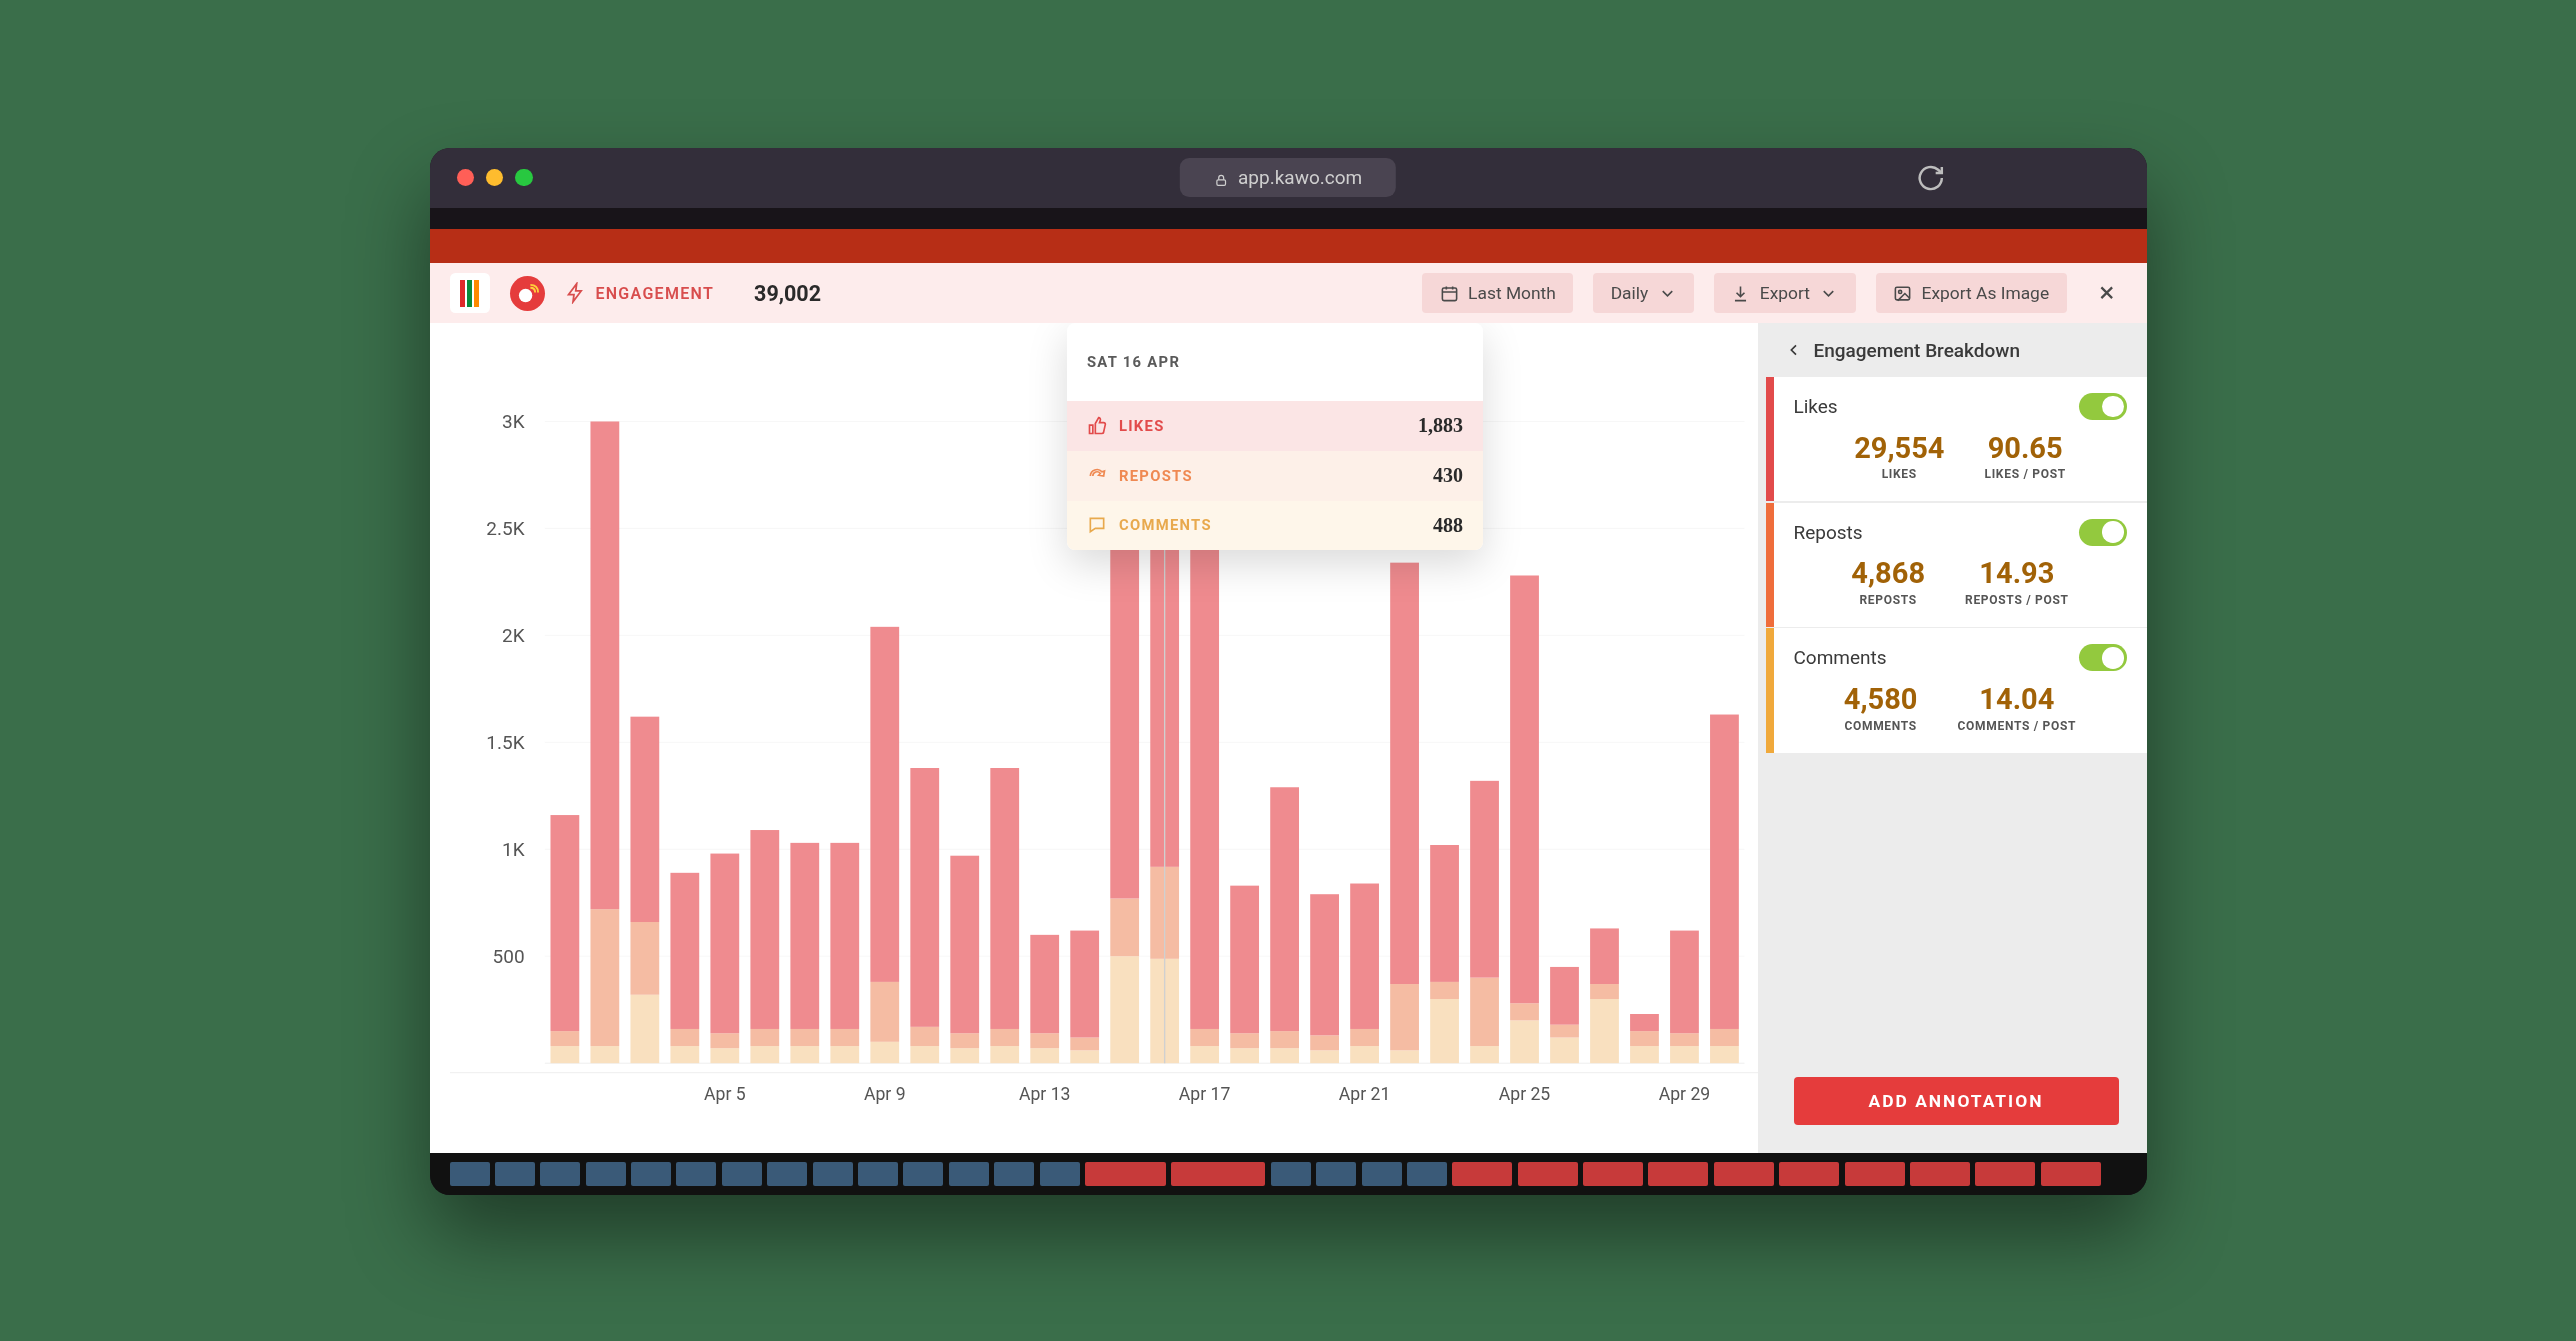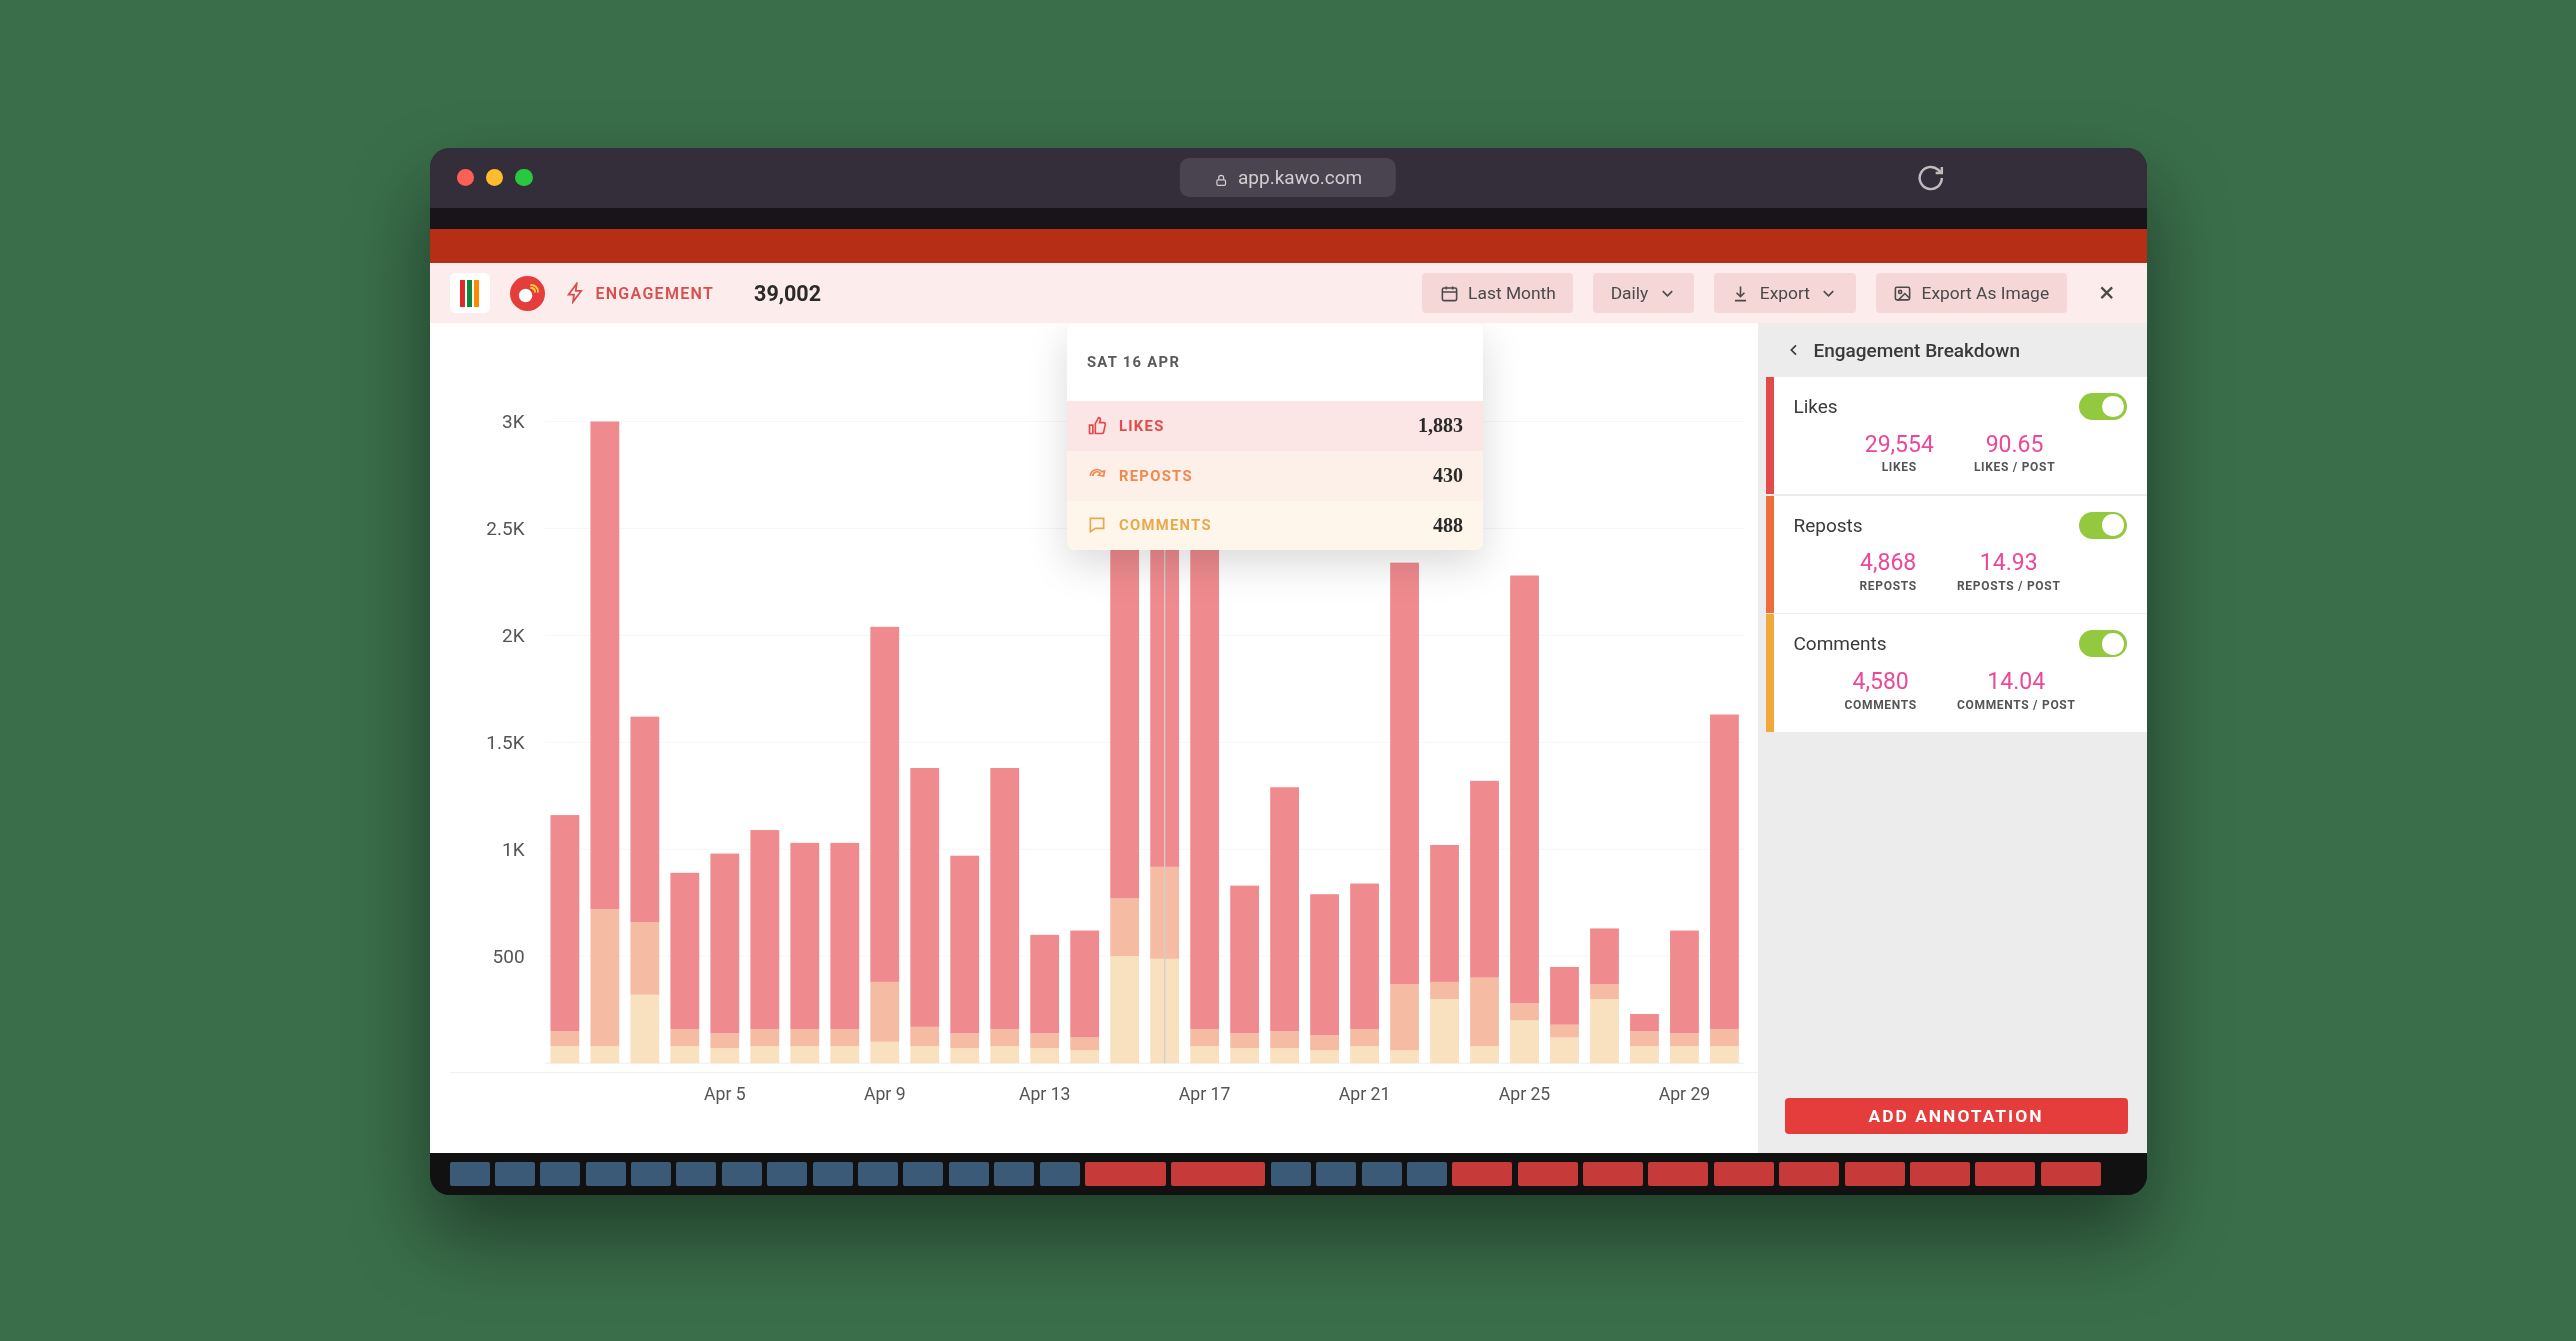--- a/index.html
+++ b/index.html
@@ -131,26 +131,26 @@
   .mc-top{display:flex;align-items:center;justify-content:space-between;margin-bottom:10.7px;}
   .mc-title{font-size:19px;color:#3a3a3a;}
   .toggle{
     width:48px;height:27px;border-radius:13.4px;background:var(--green);position:relative;cursor:pointer;
   }
   .toggle::after{
     content:'';position:absolute;right:2.7px;top:2.7px;width:21.5px;height:21.5px;border-radius:50%;background:#fff;
   }
   .mc-stats{display:flex;gap:40px;justify-content:center;}
   .mc-stat{text-align:center;}
-  .mc-big{font-size:23px;font-weight:400;color:#ec4899;}
+  .mc-big{font-size:29px;font-weight:700;color:#a16207;}
   .mc-sub{font-size:12px;font-weight:700;letter-spacing:0.7px;color:#555;margin-top:2.7px;}
 
   .sp-spacer{flex:1;}
   .add-ann{
-    margin:19px;height:36px;border-radius:4px;background:var(--red);
+    margin:28px;height:48px;border-radius:4px;background:var(--red);
     color:#fff;display:flex;align-items:center;justify-content:center;
     font-size:17.4px;font-weight:700;letter-spacing:2px;cursor:pointer;
   }
 
   
   .mini-row{
     height:42px;background:#111;display:flex;align-items:center;padding:0 20px;gap:5.4px;
   }
   .mini-block{height:24px;border-radius:2px;}
 </style>

